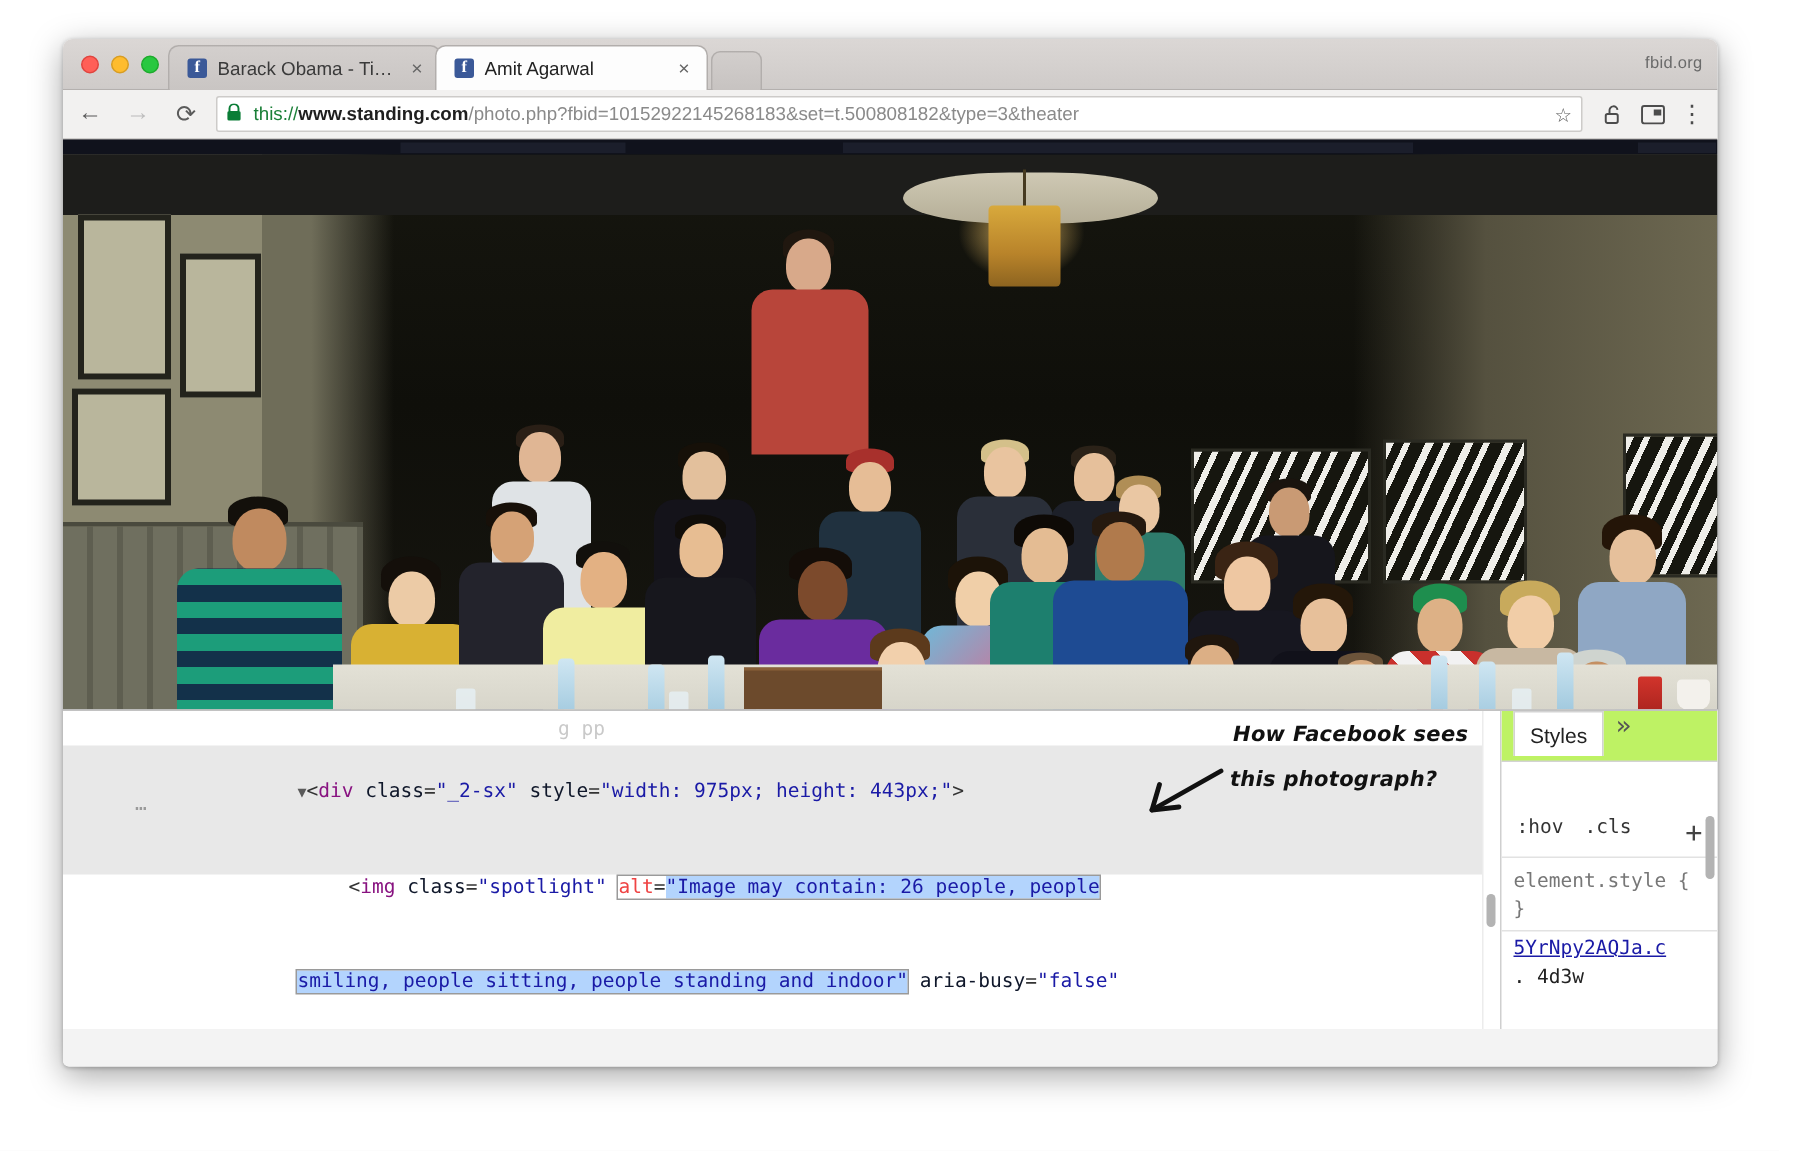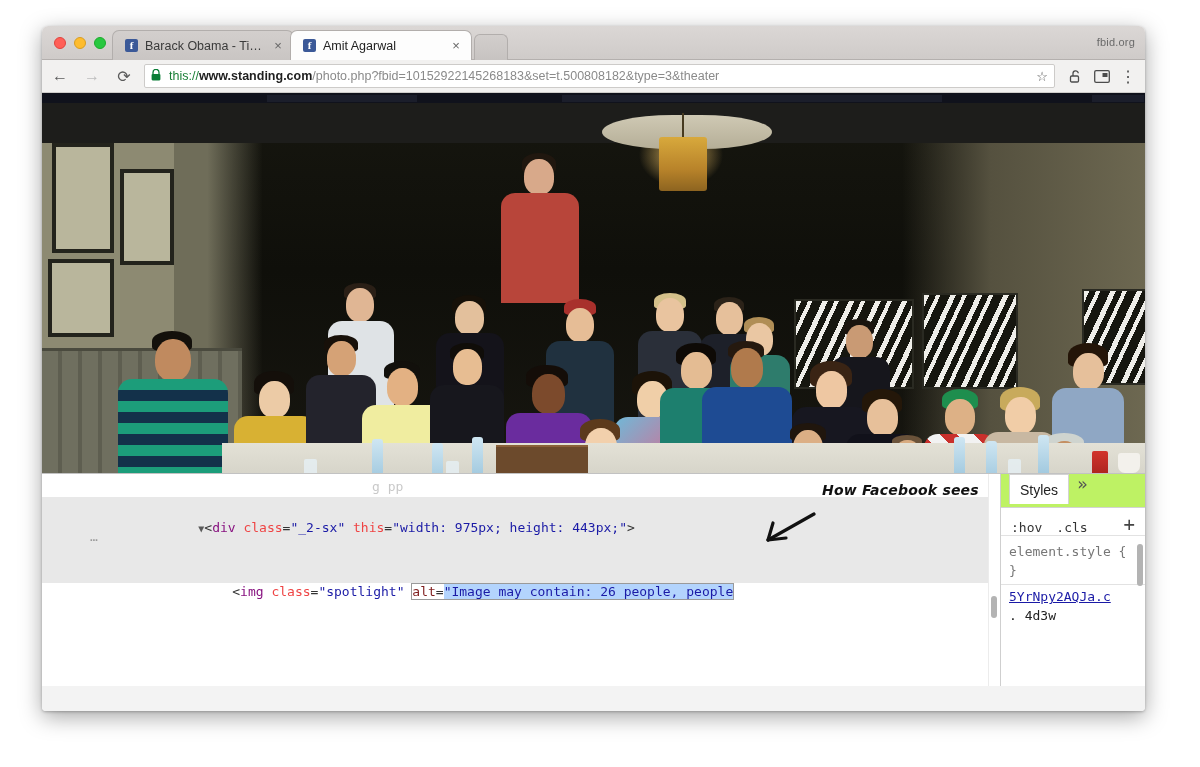--- a/index.html
+++ b/index.html
@@ -215,21 +215,21 @@
     font-size: 13px; line-height: 21px;
     color: #222; overflow: hidden;
     padding-top: 2px;
   }
   .code-line { white-space: pre; padding-left: 0; }
   .ind1 { padding-left: 78px; }
   .ind2 { padding-left: 112px; }
   .ind3 { padding-left: 78px; }
   .tagname { color: #881280; }
   .punc    { color: #333; }
-  .attr    { color: #ef4444; }
+  .attr    { color: #0f172a; }
   .val     { color: #1a1aa6; }
   .tri { color: #5a5a5a; font-size: 10px; }
   #row-img-highlight {
     position: absolute; left: 0; right: 0; top: 23px; height: 86px;
     background: #e8e8e8;
   }
   .sel { background: #b3d4fd; }
   .selbox {
     background: #ffffff;
     outline: 1px solid #9a9a9a;
@@ -277,22 +277,22 @@
   }
   #styles-tab {
     margin-left: 8px; padding: 0 10px; height: 30px;
     display: flex; align-items: center;
     background: #fff; border: 1px solid #d3d3d3; border-bottom: none;
     font-family: "Liberation Sans", sans-serif; font-size: 14px; color: #222;
   }
   #styles-more { margin-left: 8px; font-size: 17px; color: #555; }
   #styles-filterbar {
     height: 28px; border-bottom: 1px solid #e2e2e2;
-    display: flex; align-items: flex-end; gap: 14px;
-    padding: 0 10px; font-size: 13px; color: #333;
+    display: flex; align-items: flex-start; gap: 14px;
+    padding: 0 10px; font-size: 13px; color: #333; margin-top: 36px;
   }
   #styles-plus { margin-left: auto; font-size: 19px; color: #444; }
   .css-block {
     padding: 6px 8px 4px 8px;
     font-size: 13px; line-height: 19px; color: #777;
     white-space: pre-wrap; word-break: break-all;
     border-bottom: 1px solid #e2e2e2;
   }
   .css-src { padding: 4px 8px; font-size: 13px; }
   .css-src a { color: #1a1aa6; text-decoration: underline; word-break: break-all; }
@@ -538,27 +538,30 @@
 
 
     <div id="dt-body">
 
       <div id="dom-pane">
         <div id="ghost-line">g pp</div>
         <div id="row-img-highlight"></div>
         <div class="dots3">…</div>
 
         <div class="code-line ind1" style="position:relative;top:20px;">
-          <span class="tri">▼</span><span class="punc">&lt;</span><span class="tagname">div</span><span class="punc"> </span><span class="attr">class</span><span class="punc">=</span><span class="val">"_2-sx"</span><span class="punc"> </span><span class="attr">this</span><span class="punc">=</span><span class="val">"width: 975px; height: 443px;"</span><span class="punc">&gt;</span>
+          <span class="tri">▼</span><span class="punc">&lt;</span><span class="tagname">div</span><span class="punc"> </span><span class="attr">class</span><span class="punc">=</span><span class="val">"_2-sx"</span><span class="punc"> </span><span class="attr">style</span><span class="punc">=</span><span class="val">"width: 975px; height: 443px;"</span><span class="punc">&gt;</span>
         </div>
 
         <div class="code-line ind2" style="position:relative;top:20px;">
-          <span class="punc">&lt;</span><span class="tagname">img</span><span class="punc"> </span><span class="attr">class</span><span class="punc">=</span><span class="val">"spotlight"</span><span> </span><span class="selbox"><span class="attr" style="color:#7f1d1d;">alt</span><span class="punc">=</span><span class="sel val">"Image may contain: 26 people, people</span></span>
-        </div>
-
+          <span class="punc">&lt;</span><span class="tagname">img</span><span class="punc"> </span><span class="attr">class</span><span class="punc">=</span><span class="val">"spotlight"</span><span> </span><span class="selbox"><span class="attr" style="color:#ef4444;">alt</span><span class="punc">=</span><span class="sel val">"Image may contain: 26 people, people</span></span>
+        </div>
+
+        <div class="code-line ind3" style="position:relative;top:20px;">
+          <span class="selbox"><span class="sel val">smiling, people sitting, people standing and indoor"</span></span><span> </span><span class="attr">aria-busy</span><span class="punc">=</span><span class="val">"false"</span>
+        </div>
 
         <div id="dom-scroll-track">
           <div id="dom-scroll-thumb"></div>
         </div>
       </div>
 
       <div id="styles-pane">
         <div id="styles-tabstrip">
           <div id="styles-tab">Styles</div>
           <div id="styles-more">»</div>
@@ -574,20 +577,21 @@
           <a href="#">5YrNpy2AQJa.c</a>
         </div>
         <div class="css-sel">. 4d3w</div>
 
         <div id="styles-vscroll"></div>
 
       </div>
 
       <div id="annotation">
         <div class="hand" id="ann-line1">How Facebook sees</div>
+        <div class="hand" id="ann-line2">this photograph?</div>
         <div id="ann-arrow">
           <svg width="56" height="34" viewBox="0 0 56 34" aria-hidden="true">
             <path d="M54 2 L8 28" stroke="#111" stroke-width="3.2" fill="none" stroke-linecap="round"></path>
             <path d="M8 28 L26 26 M8 28 L13 11" stroke="#111" stroke-width="3.2" fill="none" stroke-linecap="round"></path>
           </svg>
         </div>
       </div>
     </div>
 
   </div>

